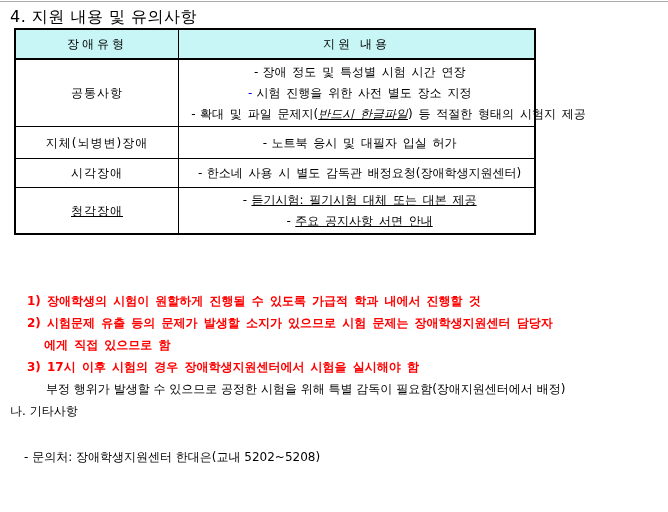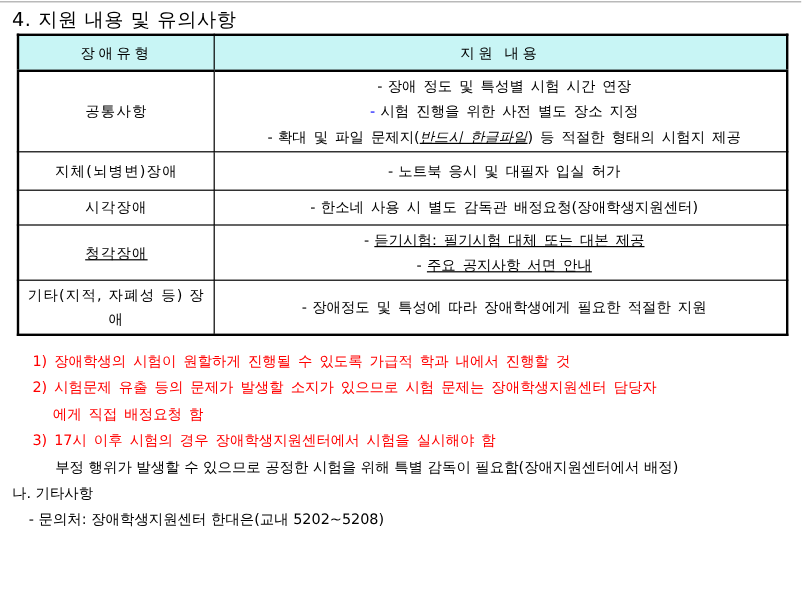--- a/index.html
+++ b/index.html
@@ -4,21 +4,21 @@
 <style>
   html,body{margin:0;padding:0;background:#fff;}
   .page{
     position:relative;width:668px;height:512px;background:#ffffff;overflow:hidden;
     font-family:"DejaVu Sans",sans-serif;font-size:12px;color:#000;
   }
   .top-rule{position:absolute;top:1px;left:0;width:668px;height:1px;background:#a9a9a9;}
   .heading{position:absolute;left:10px;top:7px;font-size:16px;letter-spacing:0.5px;white-space:nowrap;}
 
   table.support{
-    position:absolute;left:14px;top:28px;width:643px;
+    position:absolute;left:14px;top:28px;width:522px;
     border-collapse:collapse;border:2px solid var(--border,#000);
     table-layout:fixed;font-size:12px;
   }
   table.support th, table.support td{border:1px solid var(--border,#000);}
   table.support th{
     background:var(--table-header-bg,#c8f5f5);
     height:26px;font-weight:normal;letter-spacing:3px;text-align:center;
     border-bottom:2px solid var(--border,#000);
   }
   th.col-type{width:160px;}
@@ -36,22 +36,22 @@
   .dash.blue{color:var(--accent-blue,#0000ff);}
   .ul{text-decoration:underline;font-style:italic;}
 
   .notes{position:absolute;left:0;top:290px;width:668px;}
   .nline{line-height:22px;white-space:nowrap;}
   .nline.t{margin-left:10px;}
   .nline.l1{margin-left:27px;}
   .nline.l1c{margin-left:44px;}
   .nline.l2{margin-left:33px;}
   .nline.l2c{margin-left:46px;}
-  .nline.l1x{margin-left:24px;}
-  .red{color:var(--accent-red,#ff0000);font-weight:normal;word-spacing:2px;}
+  .nline.l1x{margin-left:24px;margin-top:24px;}
+  .red{color:var(--accent-red,#ff0000);font-weight:bold;word-spacing:2px;}
 </style>
 </head>
 <body>
 
 <div class="page">
   <div class="top-rule"></div>
 
   <div class="heading">4. 지원 내용 및 유의사항</div>
 
   <table class="support">
@@ -82,31 +82,25 @@
           <div class="bullet-line"><span class="dash">-</span><span>한소네 사용 시 별도 감독관 배정요청(장애학생지원센터)</span></div>
         </td>
       </tr>
       <tr class="r3">
         <td class="type-cell">청각장애</td>
         <td class="content-cell">
           <div class="bullet-line"><span class="dash">-</span><span>듣기시험: 필기시험 대체 또는 대본 제공</span></div>
           <div class="bullet-line"><span class="dash">-</span><span>주요 공지사항 서면 안내</span></div>
         </td>
       </tr>
-      <tr class="r4">
-        <td class="type-cell">기타(지적, 자폐성 등) 장애</td>
-        <td class="content-cell">
-          <div class="bullet-line"><span class="dash">-</span><span>장애정도 및 특성에 따라 장애학생에게 필요한 적절한 지원</span></div>
-        </td>
-      </tr>
     </tbody>
   </table>
 
   <div class="notes">
     <div class="nline l1 red">1) 장애학생의 시험이 원할하게 진행될 수 있도록 가급적 학과 내에서 진행할 것</div>
     <div class="nline l1 red">2) 시험문제 유출 등의 문제가 발생할 소지가 있으므로 시험 문제는 장애학생지원센터 담당자</div>
-    <div class="nline l1c red">에게 직접 배정요청 함</div>
+    <div class="nline l1c red">에게 직접 있으므로 함</div>
     <div class="nline l1 red">3) 17시 이후 시험의 경우 장애학생지원센터에서 시험을 실시해야 함</div>
     <div class="nline l2c">부정 행위가 발생할 수 있으므로 공정한 시험을 위해 특별 감독이 필요함(장애지원센터에서 배정)</div>
     <div class="nline t">나. 기타사항</div>
     <div class="nline l1x">- 문의처: 장애학생지원센터 한대은(교내 5202~5208)</div>
   </div>
 </div>
 
 </body></html>

